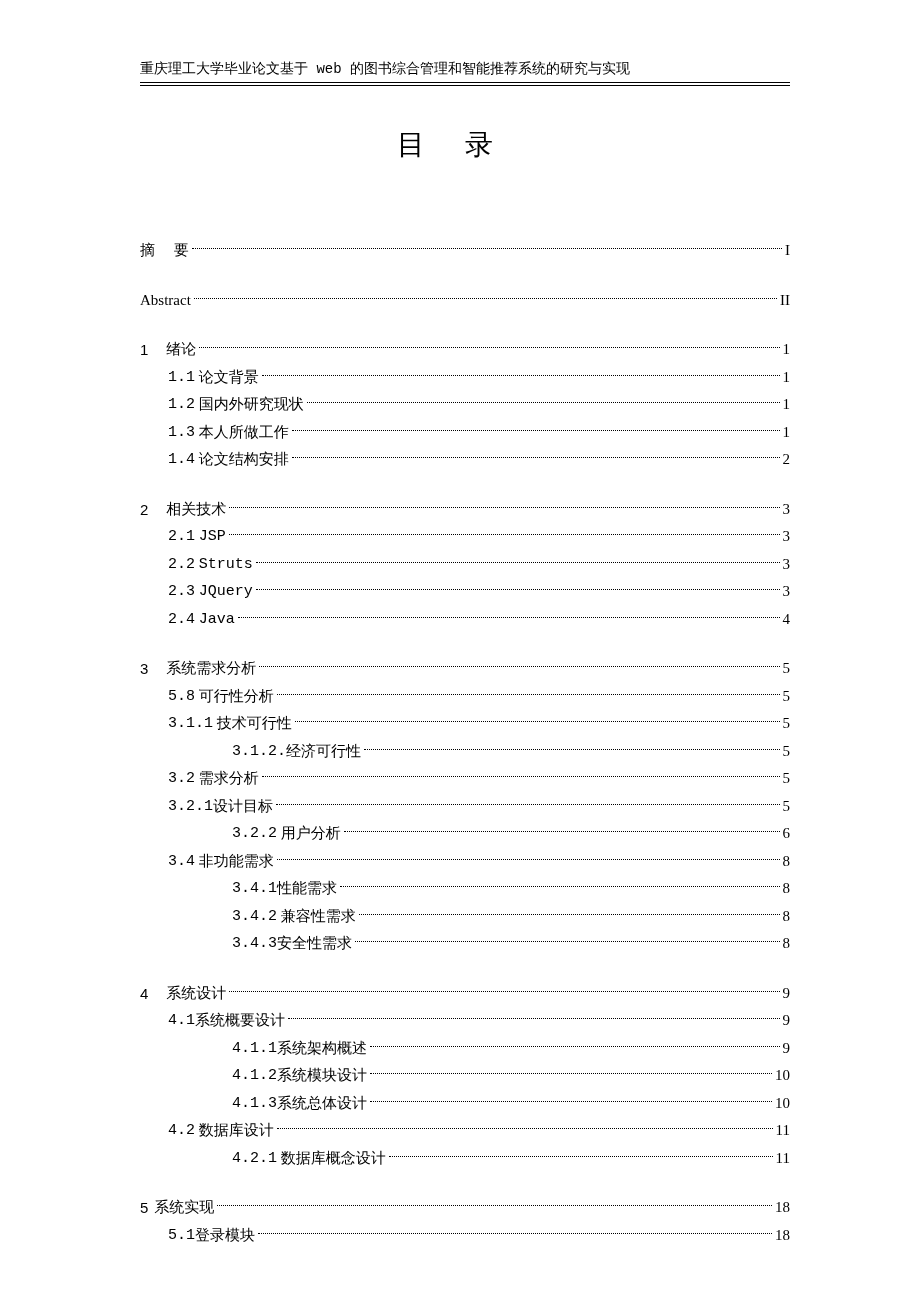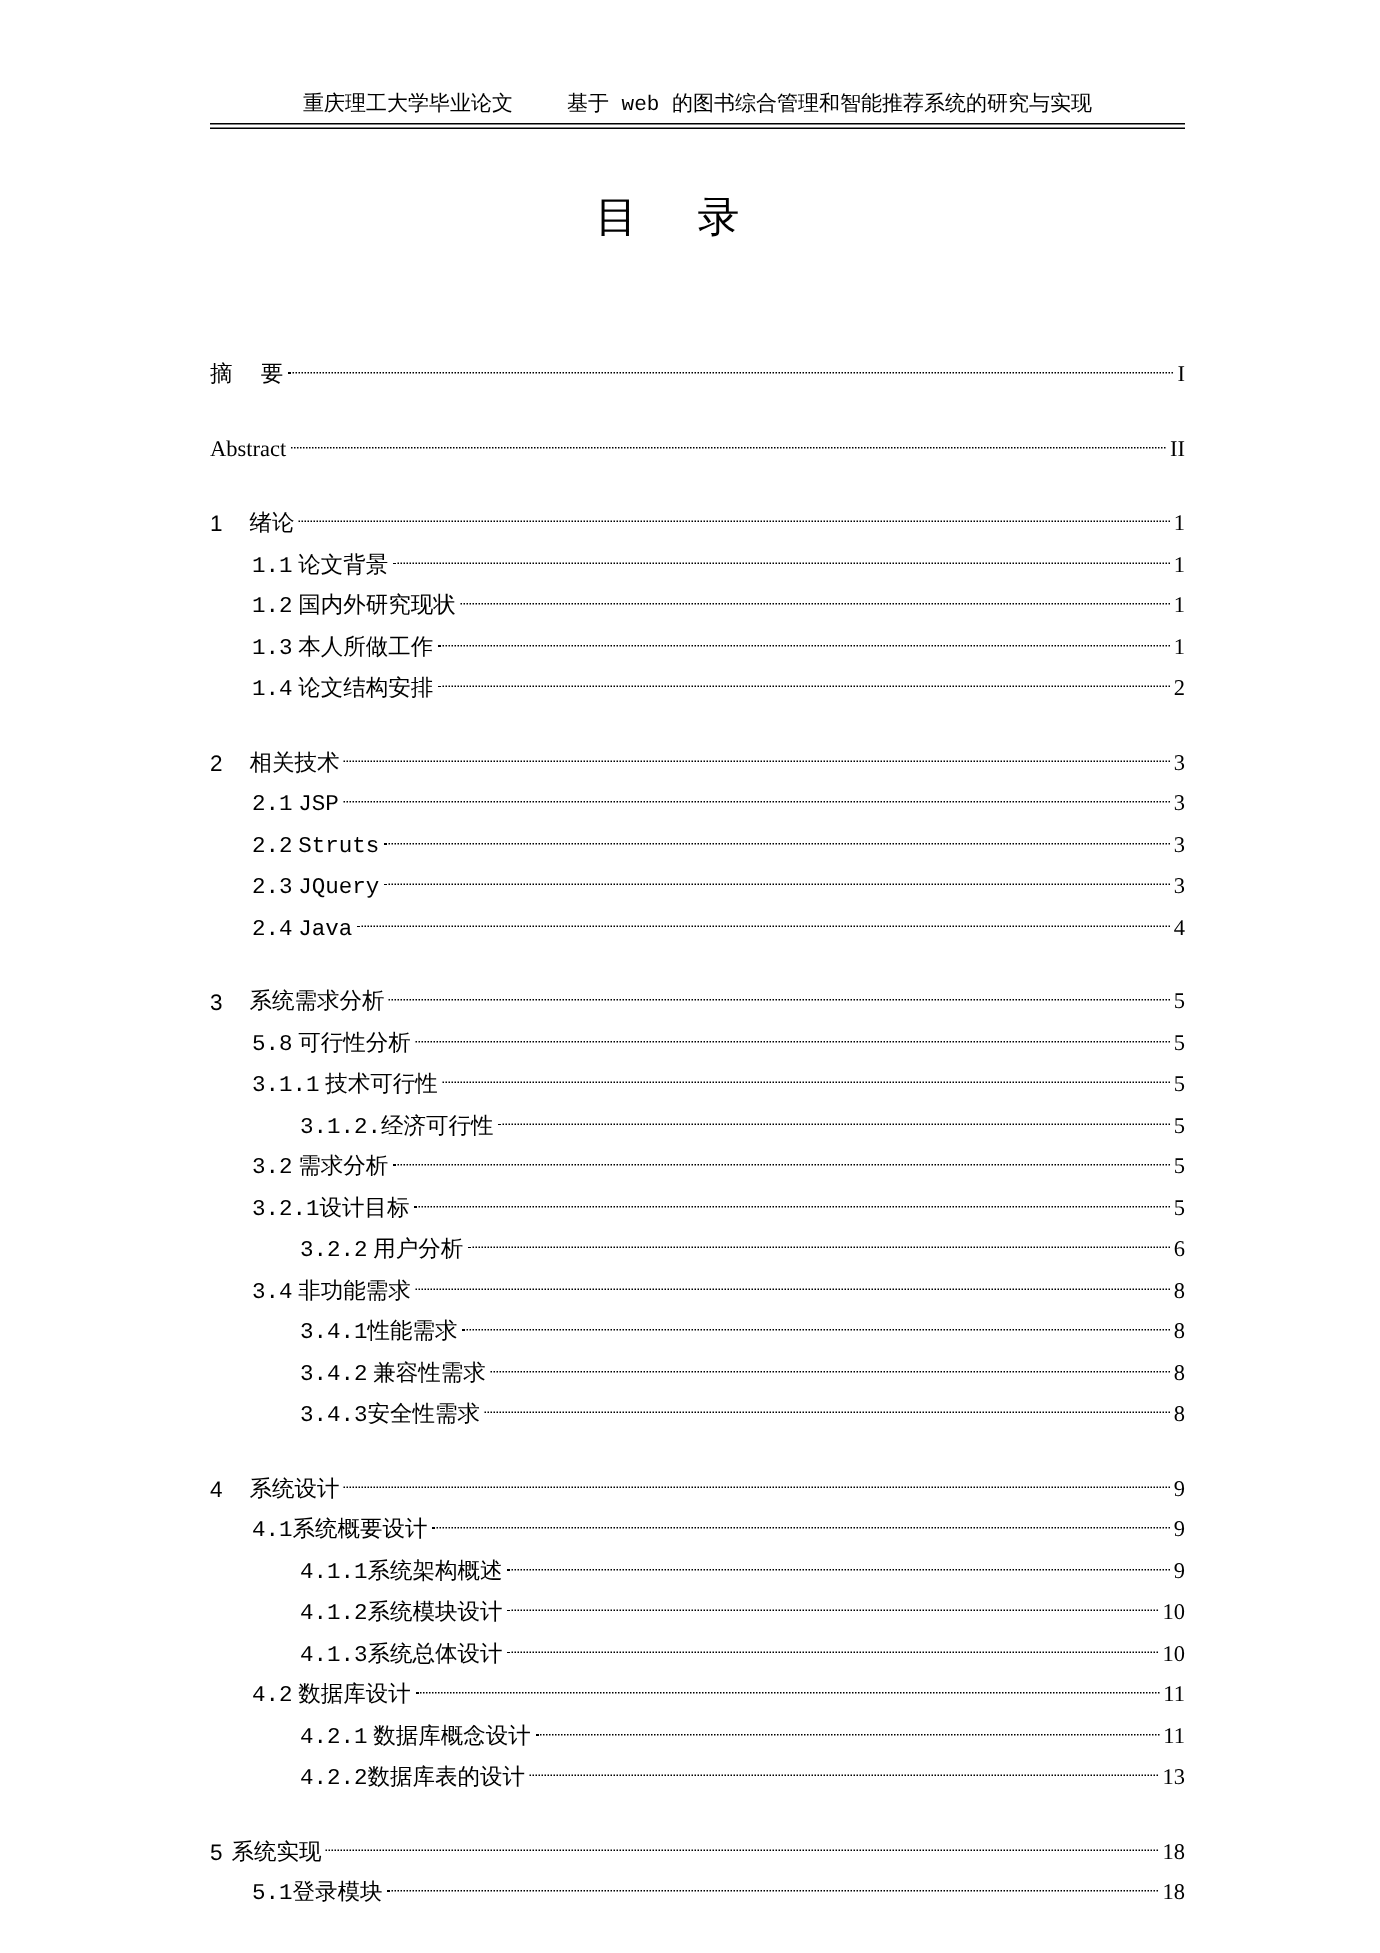--- a/index.html
+++ b/index.html
@@ -13,24 +13,23 @@
       height: 1302px;
       font-family: "SimSun", "宋体", serif;
       color: #000000;
       position: relative;
     }
     .page {
       padding: 60px 130px 60px 140px;
     }
     .header-row {
       display: flex;
-      justify-content: center;
+      justify-content: flex-start;
       font-size: 14px;
       padding-bottom: 4px;
-      gap: 36px;
     }
     .header-left {
       font-family: "SimSun", serif;
     }
     .header-right {
       font-family: Liberation Mono, monospace;
     }
     .header-underline {
       border-top: 1.5px solid #000;
       margin-bottom: 2px;
@@ -72,21 +71,21 @@
     .level-0 {
       margin-left: 0px;
     }
     .level-1 {
       margin-left: 28px;
     }
     .level-2 {
       margin-left: 28px;
     }
     .level-3 {
-      margin-left: 60px;
+      margin-left: 92px;
     }
     .section-gap {
       height: 22px;
     }
     .chapter-num {
       font-family: Arial, sans-serif;
       margin-right: 18px;
     }
     .en {
       font-family: "Times New Roman", serif;
@@ -297,26 +296,20 @@
       <span class="label">数据库设计</span>
       <span class="dots"></span>
       <span class="page-num">11</span>
     </div>
     <div class="toc-entry level-3">
       <span class="mono-num">4.2.1</span>&nbsp;
       <span class="label">数据库概念设计</span>
       <span class="dots"></span>
       <span class="page-num">11</span>
     </div>
-    <div class="toc-entry level-3">
-      <span class="mono-num">4.2.2</span>
-      <span class="label">数据库表的设计</span>
-      <span class="dots"></span>
-      <span class="page-num">13</span>
-    </div>
 
     <div class="section-gap"></div>
 
     <div class="toc-entry level-0">
       <span class="chapter-num" style="margin-right:6px">5</span>
       <span class="label">系统实现</span>
       <span class="dots"></span>
       <span class="page-num">18</span>
     </div>
     <div class="toc-entry level-1">

